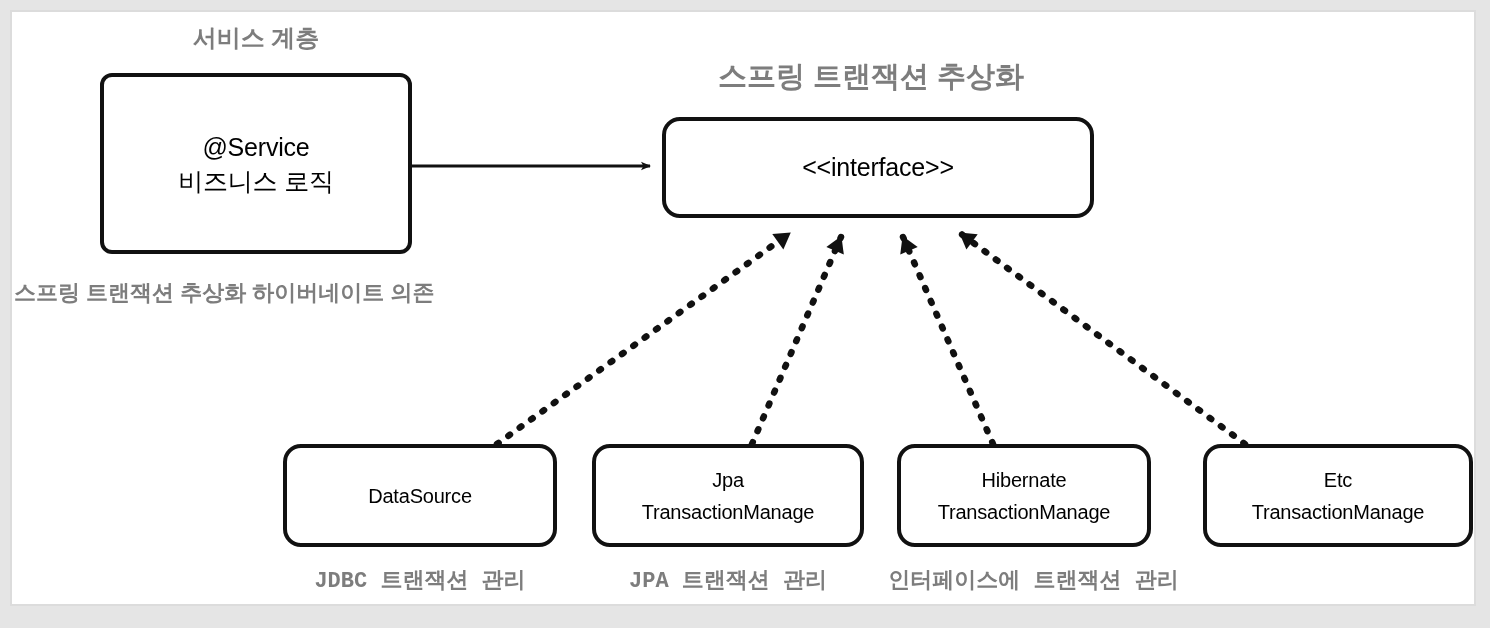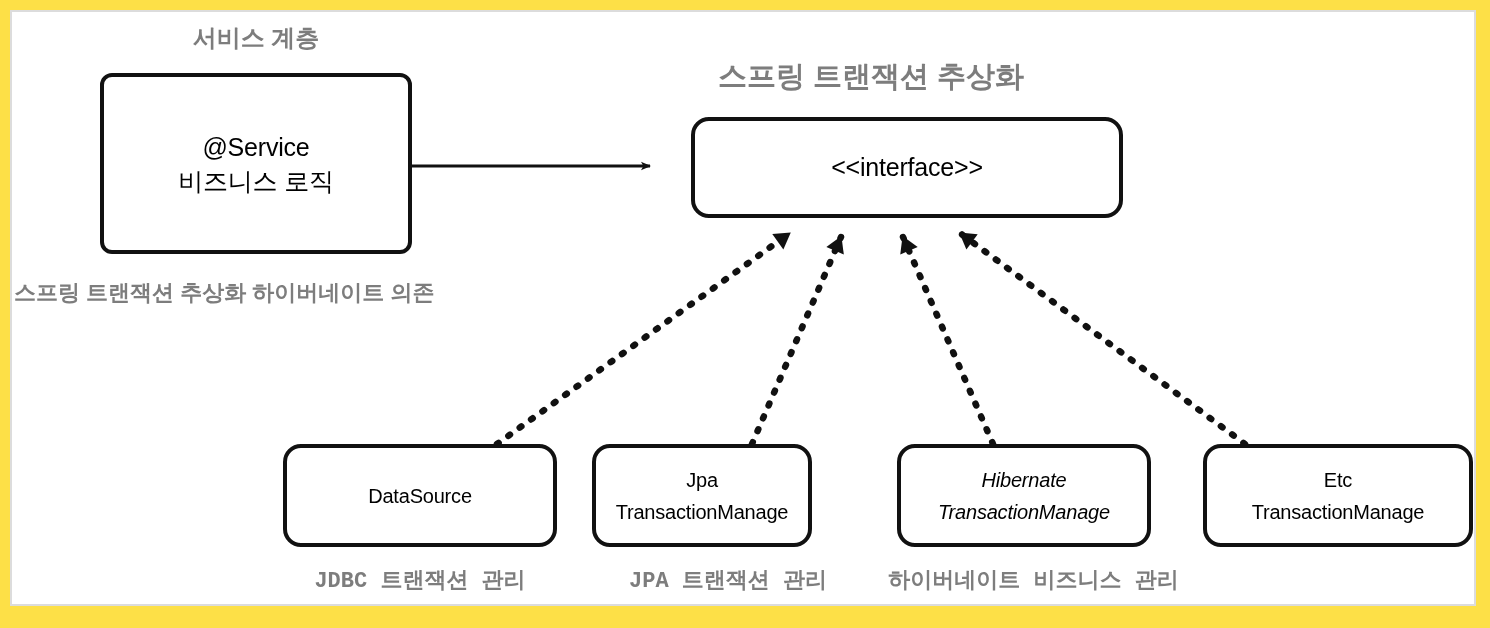--- a/index.html
+++ b/index.html
@@ -7,21 +7,21 @@
     padding: 0;
     background: #ffffff;
   }
   body {
     font-family: "Liberation Sans", "DejaVu Sans", sans-serif;
   }
   #canvas {
     position: relative;
     width: 1490px;
     height: 628px;
-    background: #fde047;
+    background: #e5e5e5;
     overflow: hidden;
   }
   
   #frame {
     position: absolute;
     left: 10px;
     top: 10px;
     width: 1466px;
     height: 596px;
     border: 2px solid #dcdcdc;
@@ -63,42 +63,42 @@
     width: 312px;
     height: 181px;
     border-radius: 12px;
   }
   #node-service .line {
     font-size: 25px;
     line-height: 34px;
   }
   
   #node-interface {
-    left: 691px;
+    left: 662px;
     top: 117px;
     width: 432px;
     height: 101px;
     border-radius: 18px;
   }
   #node-interface .line {
     font-size: 25px;
     line-height: 33px;
   }
   
   .impl {
     height: 103px;
     border-radius: 18px;
   }
   .impl .line {
     font-size: 20px;
     line-height: 32px;
   }
   #node-impl-0 { left: 283px; top: 444px; width: 274px; }
-  #node-impl-1 { left: 592px; top: 444px; width: 220px; }
-  #node-impl-2 { left: 897px; top: 444px; width: 254px; font-style: italic; }
+  #node-impl-1 { left: 592px; top: 444px; width: 272px; }
+  #node-impl-2 { left: 897px; top: 444px; width: 254px; }
   #node-impl-3 { left: 1203px; top: 444px; width: 270px; }
 
   
   .caption {
     position: absolute;
     color: #7d7d7d;
     font-weight: bold;
     white-space: nowrap;
     z-index: 4;
   }
@@ -193,15 +193,15 @@
     <span class="line">Hibernate</span>
     <span class="line">TransactionManage</span>
   </div>
   <div class="node impl" id="node-impl-3">
     <span class="line">Etc</span>
     <span class="line">TransactionManage</span>
   </div>
 
   <div class="caption bottom-caption" id="caption-impl-0">JDBC 트랜잭션 관리</div>
   <div class="caption bottom-caption" id="caption-impl-1">JPA 트랜잭션 관리</div>
-  <div class="caption bottom-caption" id="caption-impl-2">하이버네이트 비즈니스 관리</div>
+  <div class="caption bottom-caption" id="caption-impl-2">인터페이스에 트랜잭션 관리</div>
 
 </div>
 
 </body></html>

